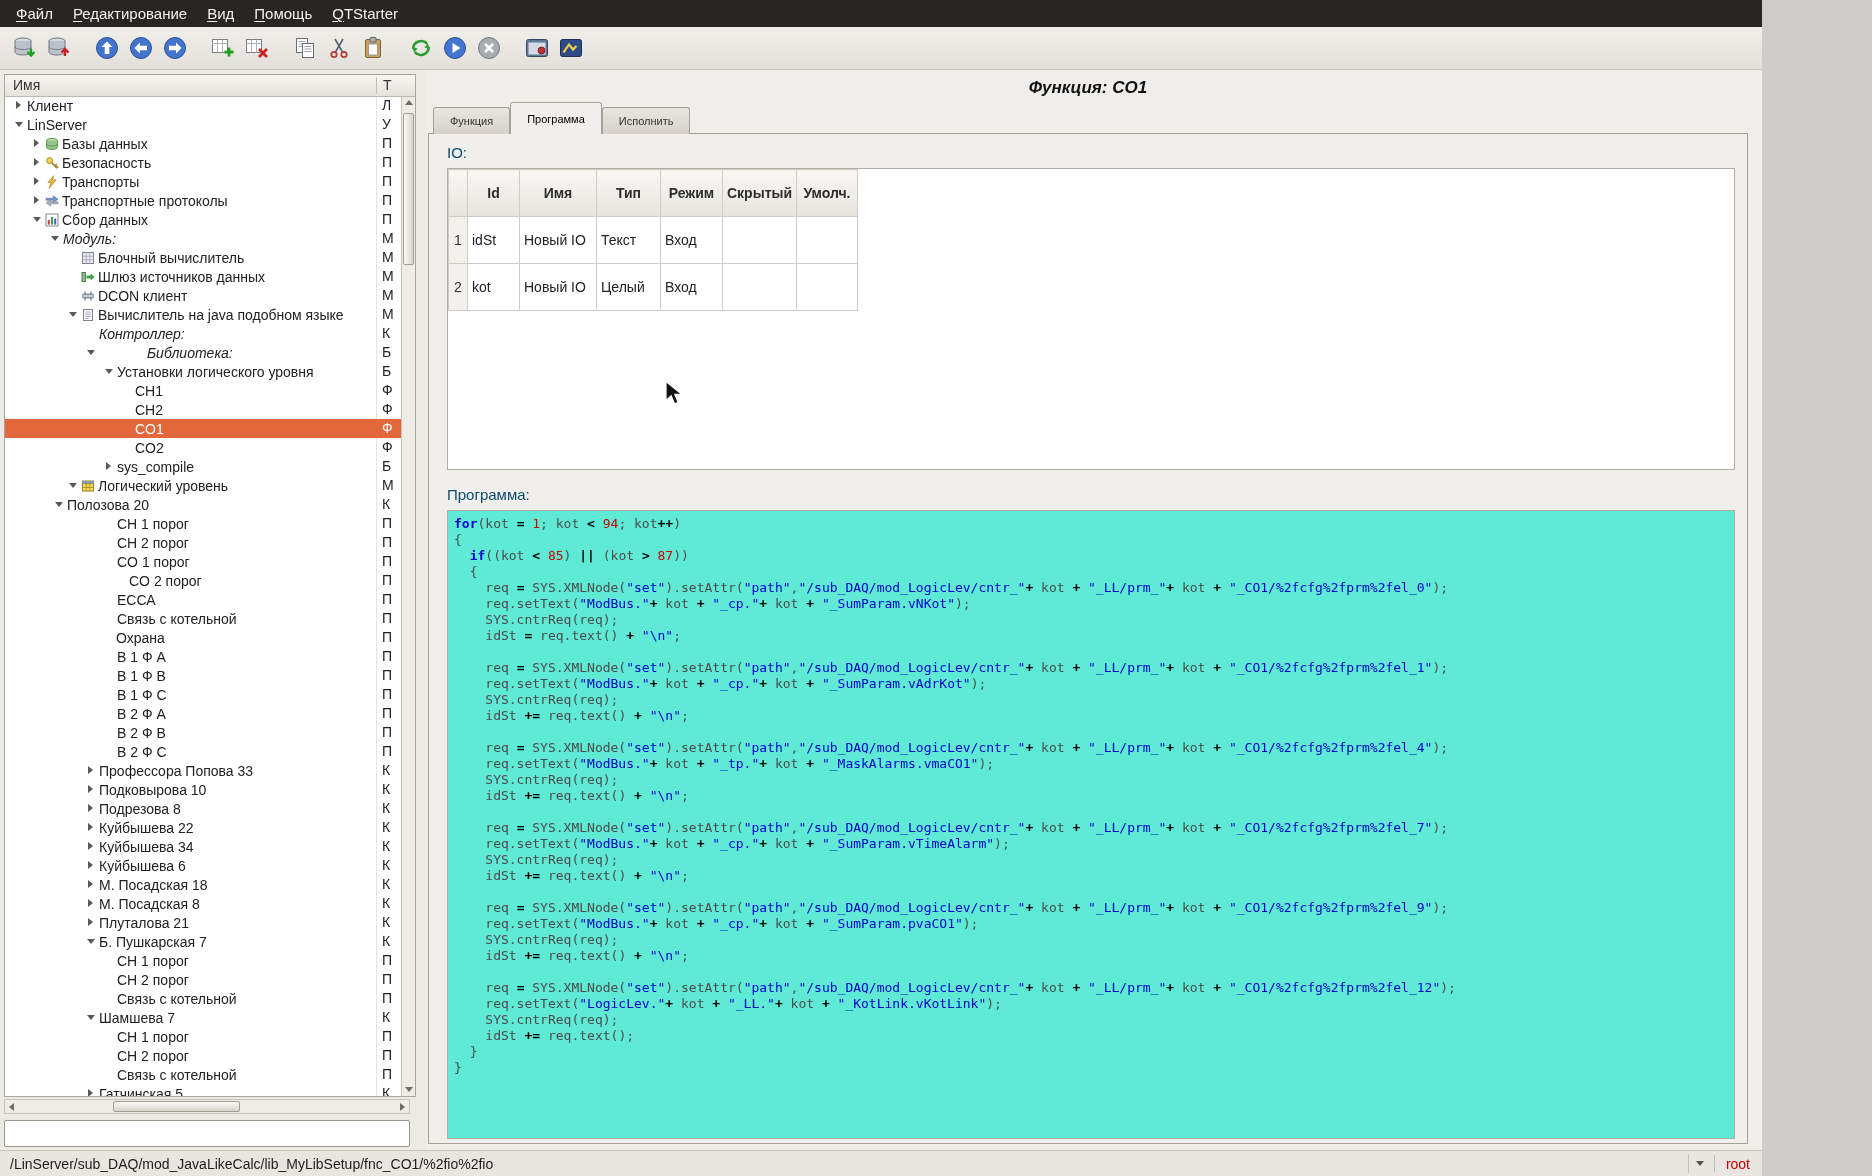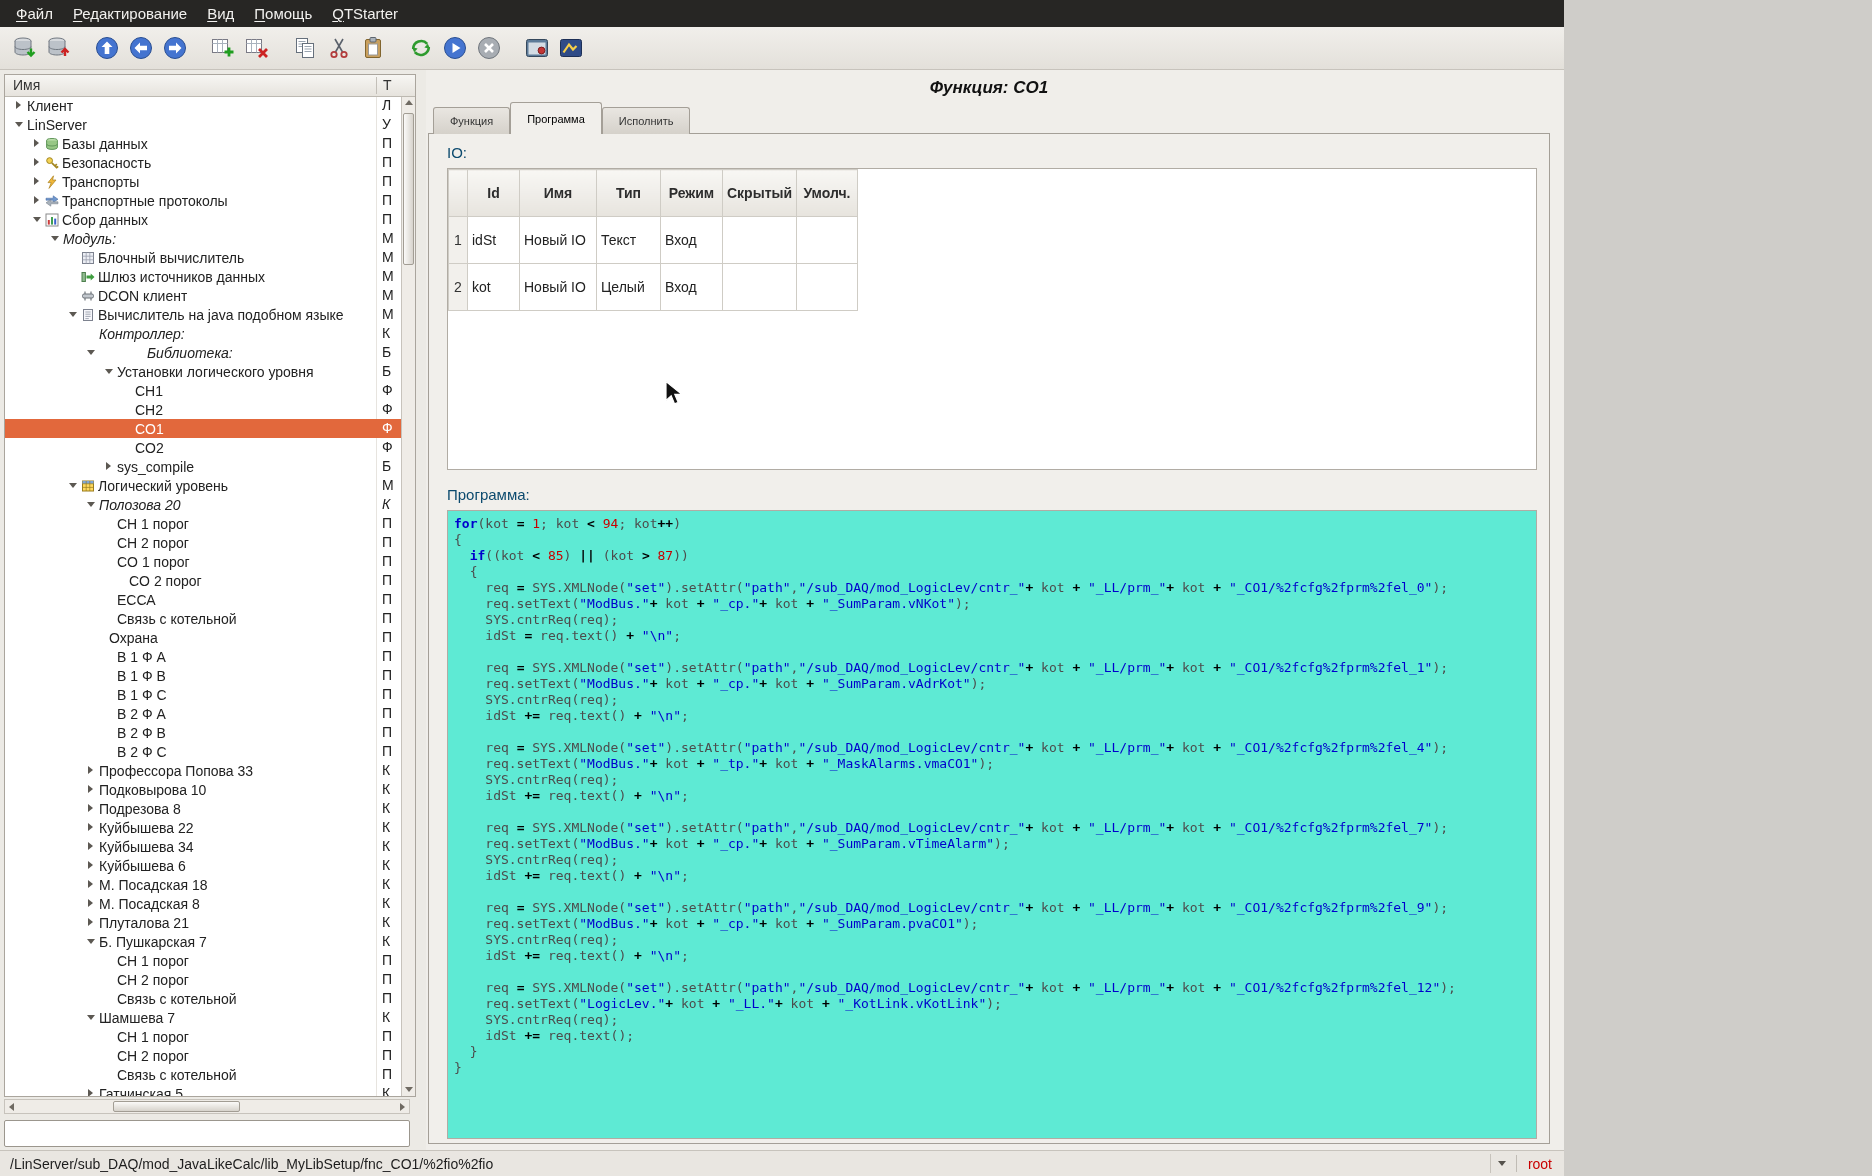--- a/index.html
+++ b/index.html
@@ -1,16 +1,16 @@
 <!DOCTYPE html>
 <html><head>
 <meta charset="utf-8">
 <style>
   html,body{margin:0;padding:0;background:#cfcdc9}
-  .app{width:1564px;height:1176px;display:flex;flex-direction:column;background:#eceae5;
+  .app{width:1762px;height:1176px;display:flex;flex-direction:column;background:#eceae5;
        position:relative;overflow:hidden;font-family:"Liberation Sans","DejaVu Sans",sans-serif;color:#1c1c1c}
 
   
   .menubar{flex:0 0 27px;background:#272624;display:flex;align-items:center;padding:0 6px}
   .menu-item{color:#f2f1ef;font-size:15px;padding:4px 10px;cursor:default}
   .mnemonic{text-decoration:underline;text-underline-offset:2px}
 
   
   .toolbar{flex:0 0 42px;background:linear-gradient(#f1efeb,#e3e0da);border-bottom:1px solid #c7c3bc;
            display:flex;align-items:center;padding:0 8px}
@@ -430,21 +430,21 @@
               <span class="titem-icon">
                 <svg width="14" height="14" viewBox="0 0 14 14">
                   <rect x="1.5" y="2" width="11" height="10" fill="#ffd95e" stroke="#9a7d1d"></rect>
                   <rect x="1.5" y="2" width="11" height="2.8" fill="#7ea6d8"></rect>
                   <path d="M1.5 4.8h11M1.5 8.4h11M5.2 2v10M8.8 2v10" stroke="#9a7d1d" stroke-width=".7"></path>
                 </svg>
               </span>
               <span class="tlabel">Логический уровень</span>
               <span class="ttype">М</span>
             </div>
-            <div class="trow" style="padding-left: 78px; font-style: italic;">
+            <div class="trow" style="padding-left: 46px;">
               <span class="tw-arrow down"></span>
               <span class="tlabel">Полозова 20</span>
               <span class="ttype">К</span>
             </div>
             <div class="trow" style="padding-left: 96px;">
               <span class="tw-arrow blank"></span>
               <span class="tlabel">CH 1 порог</span>
               <span class="ttype">П</span>
             </div>
             <div class="trow" style="padding-left: 96px;">
@@ -465,21 +465,21 @@
             <div class="trow" style="padding-left: 96px;">
               <span class="tw-arrow blank"></span>
               <span class="tlabel">ЕССА</span>
               <span class="ttype">П</span>
             </div>
             <div class="trow" style="padding-left: 96px;">
               <span class="tw-arrow blank"></span>
               <span class="tlabel">Связь с котельной</span>
               <span class="ttype">П</span>
             </div>
-            <div class="trow" style="padding-left: 76px; gap: 12px;">
+            <div class="trow" style="padding-left: 95px;">
               <span class="tw-arrow blank"></span>
               <span class="tlabel">Охрана</span>
               <span class="ttype">П</span>
             </div>
             <div class="trow" style="padding-left: 96px;">
               <span class="tw-arrow blank"></span>
               <span class="tlabel">В 1 Ф А</span>
               <span class="ttype">П</span>
             </div>
             <div class="trow" style="padding-left: 96px;">

